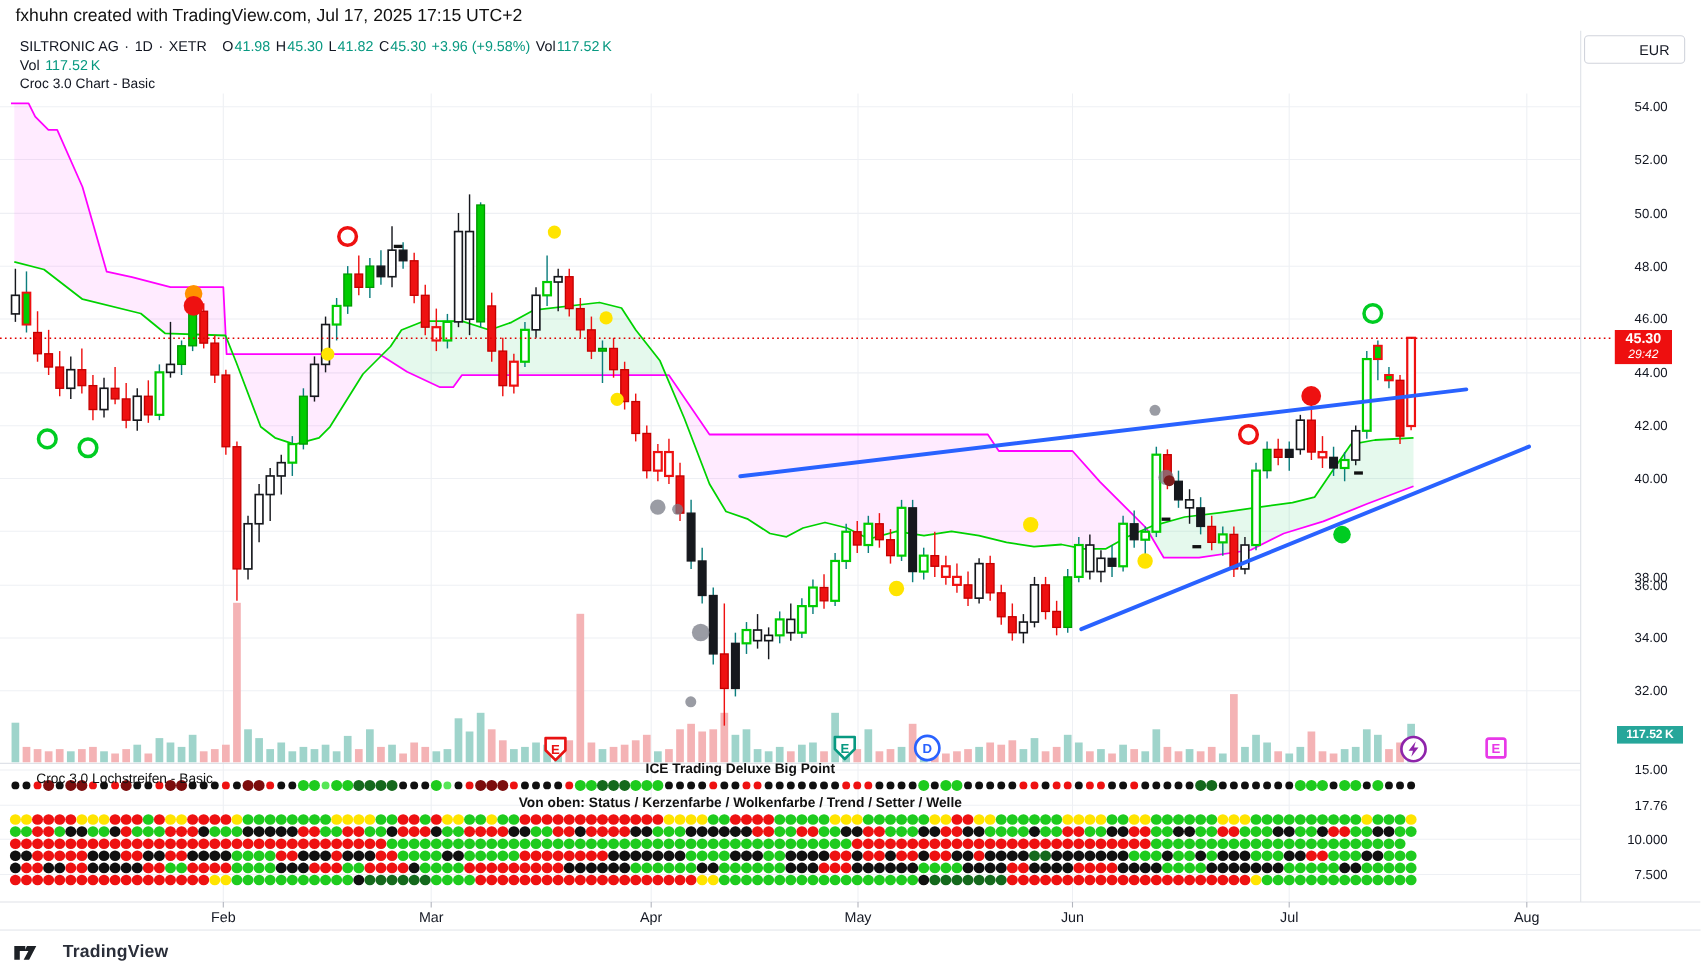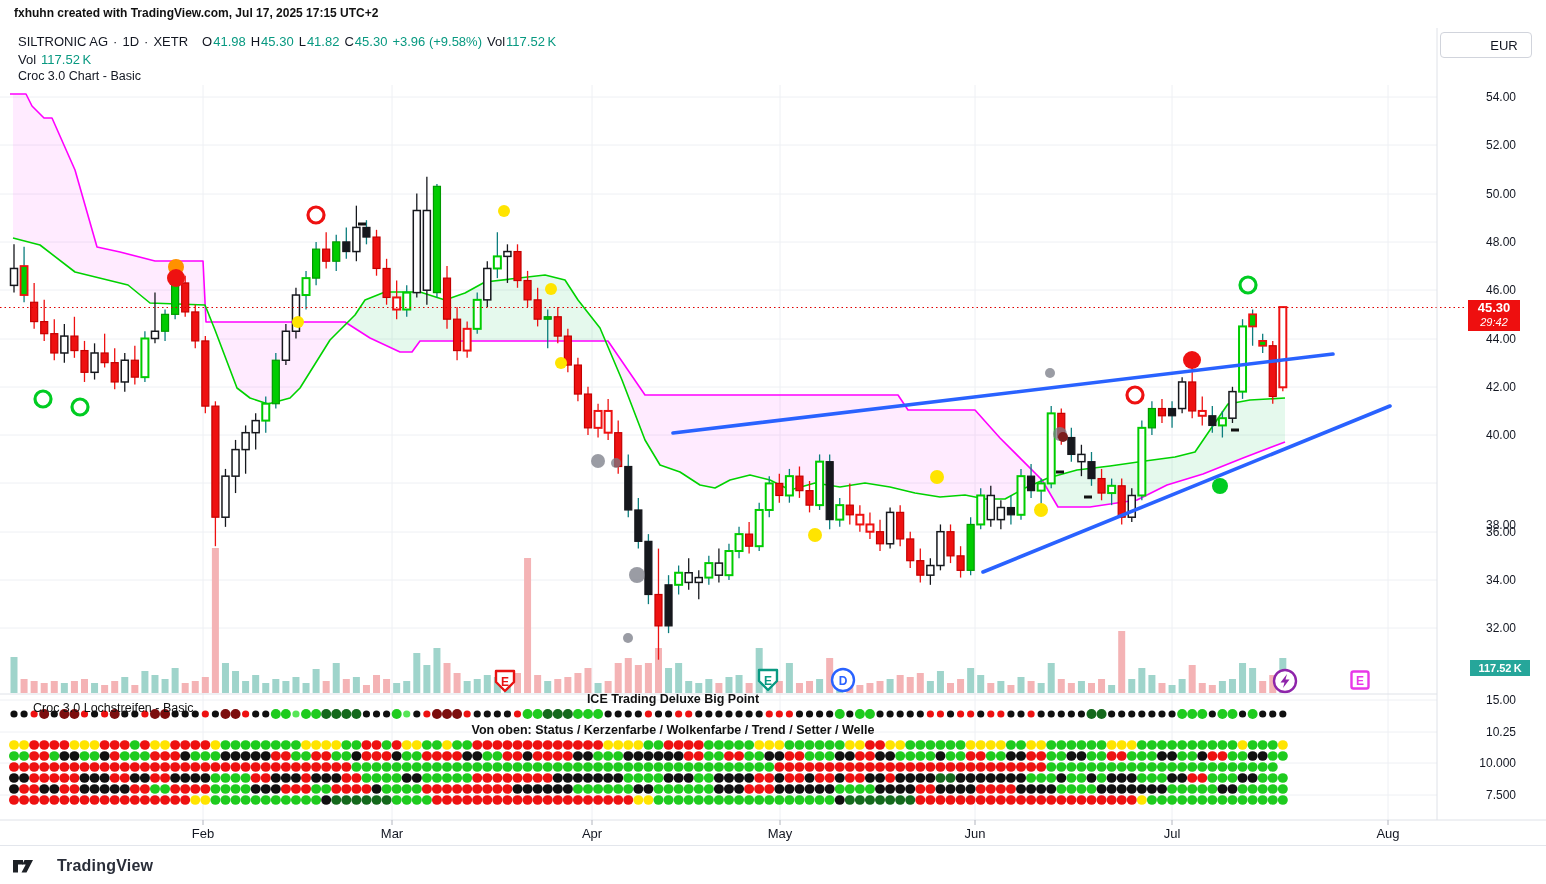--- a/index.html
+++ b/index.html
@@ -1,21 +1,21 @@
 <!DOCTYPE html>
 <html><head>
 <meta charset="utf-8">
 <style>
   html,body{margin:0;padding:0;background:#fff;}
   body{width:1546px;height:884px;position:relative;overflow:hidden;
        font-family:"Liberation Sans",sans-serif;color:#131722;}
   #stage{position:absolute;inset:0;}
   svg#chart-svg{position:absolute;left:0;top:0;}
   .abs{position:absolute;white-space:nowrap;}
-  #top-note{left:14px;top:6px;font-size:12px;font-weight:700;color:#111;}
+  #top-note{left:14px;top:6px;font-size:16px;font-weight:400;color:#111;}
   .legend-row{display:flex;align-items:center;gap:5px;font-size:13px;}
   #legend1{left:18px;top:34px;}
   #legend2{left:18px;top:52px;}
   #legend3{left:18px;top:69px;font-size:12.5px;}
   .lv{color:#089981;}
   .ll{color:#131722;}
   #eur-btn{right:14px;top:32px;width:54px;height:24px;border:1px solid #d1d4dc;
            border-radius:4px;background:#fff;display:flex;align-items:center;justify-content:center;
            font-size:13px;color:#131722;cursor:pointer;padding-left:36px;}
   #axis-labels .plabel{position:absolute;right:30px;font-size:12px;color:#131722;transform:translateY(-50%);}
@@ -1440,21 +1440,21 @@
       <div class="plabel" style="top: 242px;">48.00</div>
       <div class="plabel" style="top: 290px;">46.00</div>
       <div class="plabel" style="top: 339px;">44.00</div>
       <div class="plabel" style="top: 387px;">42.00</div>
       <div class="plabel" style="top: 435px;">40.00</div>
       <div class="plabel" style="top: 483px; margin-top: 42px;">38.00</div>
       <div class="plabel" style="top: 532px;">36.00</div>
       <div class="plabel" style="top: 580px;">34.00</div>
       <div class="plabel" style="top: 628px;">32.00</div>
       <div class="plabel" style="top: 700px;">15.00</div>
-      <div class="plabel" style="top: 732px;">10.25</div>
+      <div class="plabel" style="top: 732px;">17.76</div>
       <div class="plabel" style="top: 763px;">10.000</div>
       <div class="plabel" style="top: 795px;">7.500</div>
     </div>
 
   <div id="price-badge" class="abs">
     <div class="p">45.30</div>
     <div class="cd">29:42</div>
   </div>
 
   <div id="vol-badge" class="abs">117.52 K</div>

